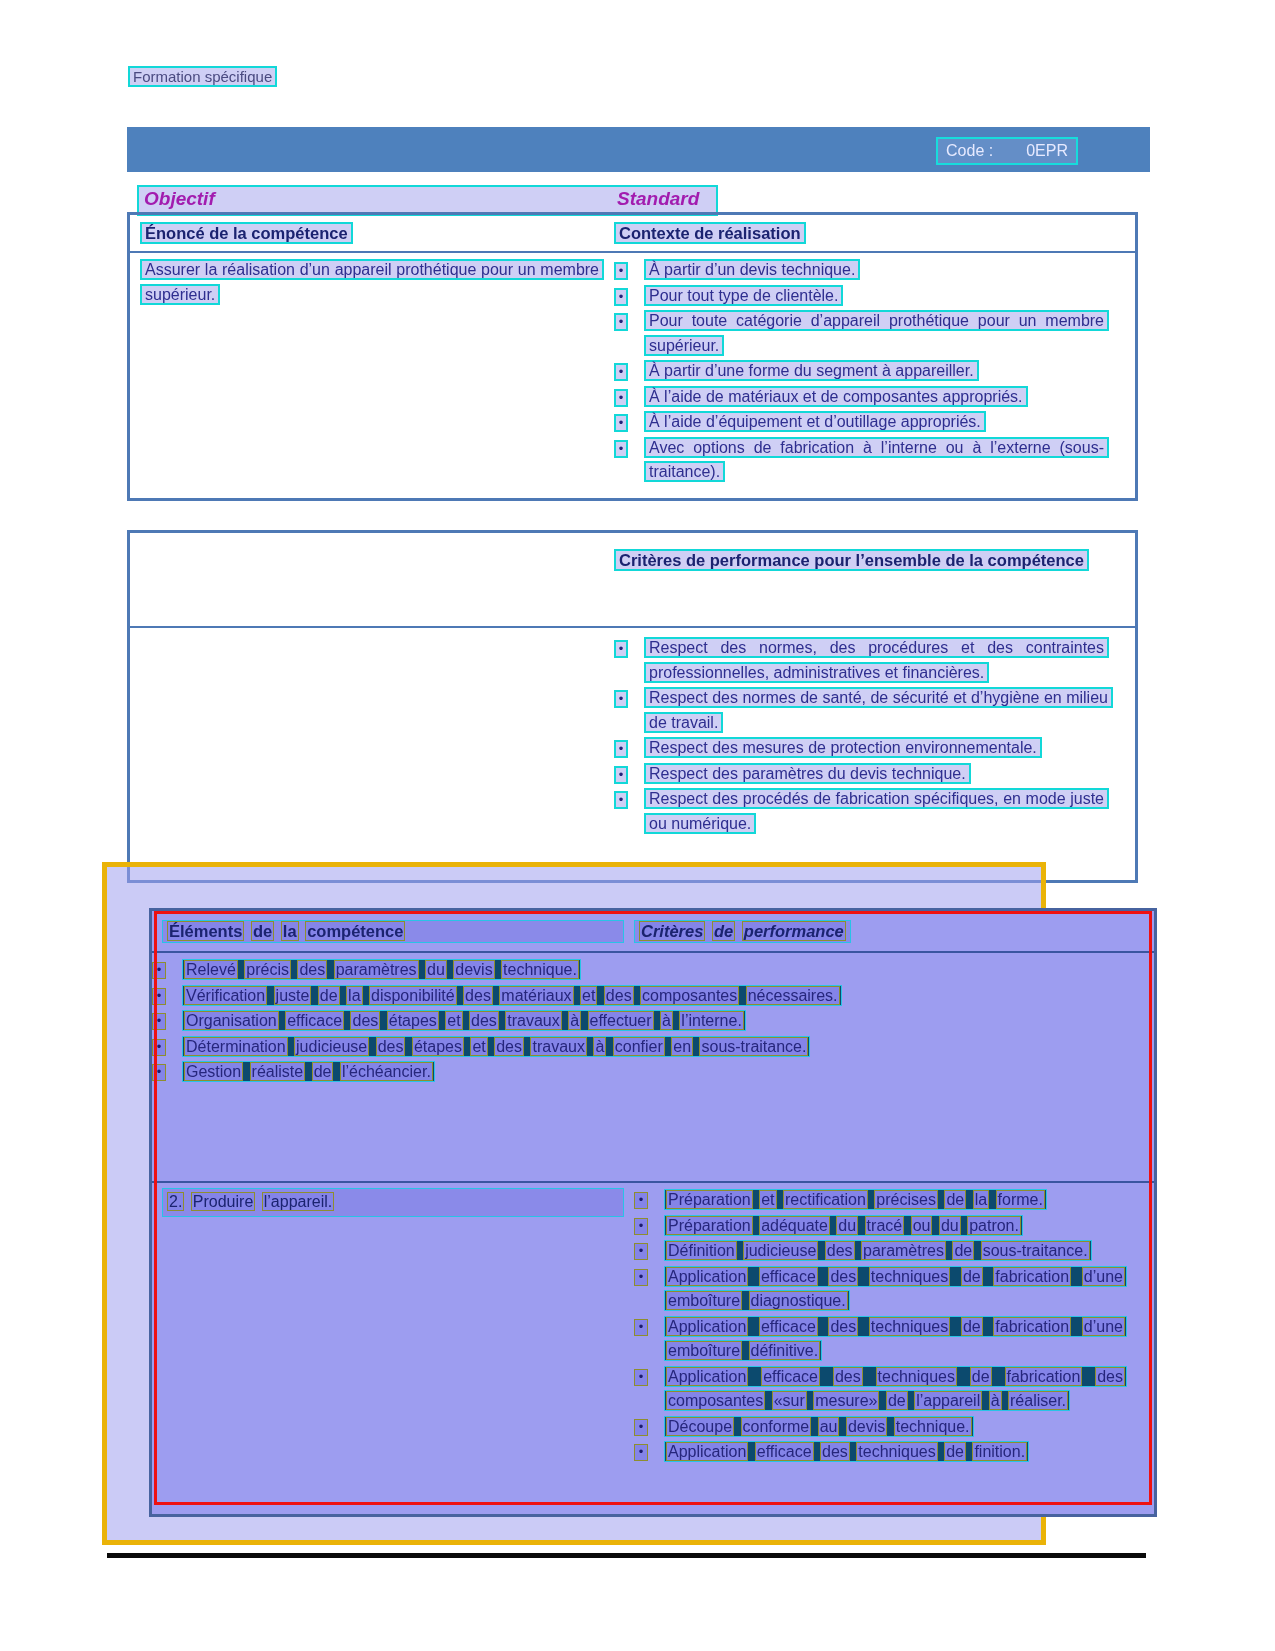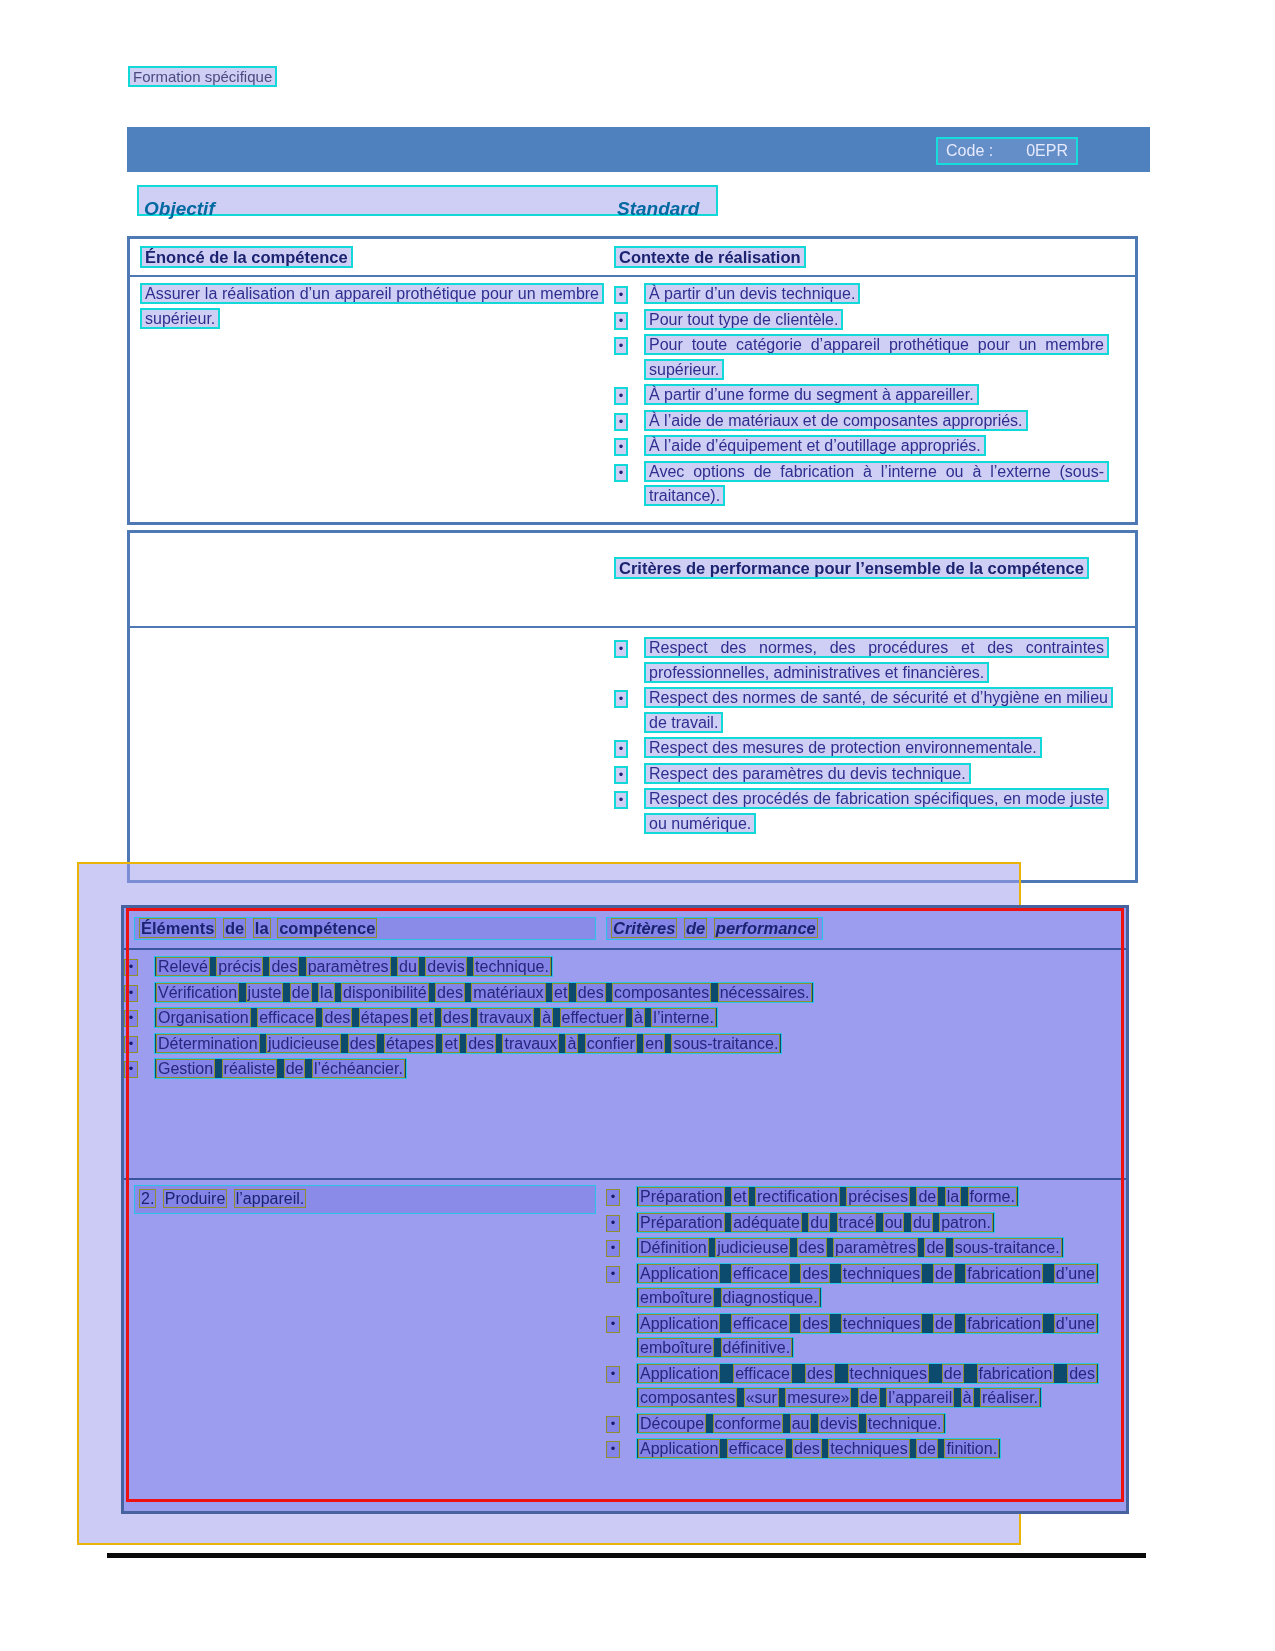--- a/index.html
+++ b/index.html
@@ -35,31 +35,31 @@
     font-size:16px;color:#e7eaff;
   }
 
   
   .obj-bar{
     position:absolute;left:137px;top:185px;width:577px;height:27px;
     background:#cfcff5;border:2px solid #12d8d8;
   }
   .obj-bar .h{
     position:absolute;top:1px;
-    font-size:19px;font-weight:bold;font-style:italic;color:#0369a1;margin-top:10px;
+    font-size:19px;font-weight:bold;font-style:italic;color:#a21caf;
   }
   .obj-bar .h.left{left:5px;}
   .obj-bar .h.right{left:478px;}
 
   
   .doc-table{
     position:absolute;left:127px;width:1011px;
     border:3px solid #4e79b5;box-sizing:border-box;background:transparent;
   }
-  .t1{top:236px;height:289px;}
+  .t1{top:212px;height:289px;}
   .t2{top:530px;height:353px;}
   .trow{display:flex;}
   .trow.head{border-bottom:2px solid #4e79b5;align-items:flex-start;}
   .t1 .trow.head{min-height:36px;align-items:center;}
   .c1{width:484px;box-sizing:border-box;padding:5px 10px;}
   .c2{flex:1;box-sizing:border-box;padding:5px 26px 5px 0;}
   .hcell{font-size:16.5px;font-weight:bold;color:#1b2370;}
   .body-text{font-size:16px;line-height:24.5px;color:#2e2e8f;}
 
   ul.blist{list-style:none;margin:0;padding:0;}
@@ -68,23 +68,23 @@
     font-size:16px;line-height:24.5px;text-align:justify;color:#2e2e8f;
   }
   .blt{
     position:absolute;left:0;top:4px;
     width:10px;height:14px;line-height:13px;font-size:13px;text-align:center;
     background:#cfcff5;border:2px solid #12d8d8;color:#23237a;
   }
 
   
   .overlay{
-    position:absolute;left:77px;top:862px;width:944px;height:683px;
+    position:absolute;left:102px;top:862px;width:944px;height:683px;
     background:rgba(160,160,238,0.55);
-    border:2px solid #eab308;box-sizing:border-box;
+    border:5px solid #eab308;box-sizing:border-box;
     z-index:5;
   }
 
   
   .t3{
     position:absolute;left:42px;top:41px;width:1008px;height:609px;
     background:#9d9df0;border:3px solid #47639f;box-sizing:border-box;
   }
   .red-box{
     position:absolute;left:2px;right:2px;top:0;bottom:9px;
@@ -164,21 +164,21 @@
           <li><span class="blt">•</span><span class="hl">À l’aide d’équipement et d’outillage appropriés.</span></li>
           <li><span class="blt">•</span><span class="hl">Avec options de fabrication à l’interne ou à l’externe (sous-traitance).</span></li>
         </ul>
       </div>
     </div>
   </div>
 
   <div class="doc-table t2">
     <div class="trow head" style="min-height:93px;">
       <div class="c1"></div>
-      <div class="c2" style="padding-top:22px;">
+      <div class="c2" style="padding-top:14px;">
         <span class="hcell hl" style="line-height:26px;">Critères de performance pour l’ensemble de la compétence</span>
       </div>
     </div>
     <div class="trow">
       <div class="c1"></div>
       <div class="c2" style="padding-top:8px;">
         <ul class="blist">
           <li><span class="blt">•</span><span class="hl">Respect des normes, des procédures et des contraintes professionnelles, administratives et financières.</span></li>
           <li><span class="blt">•</span><span class="hl">Respect des normes de santé, de sécurité et d’hygiène en milieu de travail.</span></li>
           <li><span class="blt">•</span><span class="hl">Respect des mesures de protection environnementale.</span></li>

